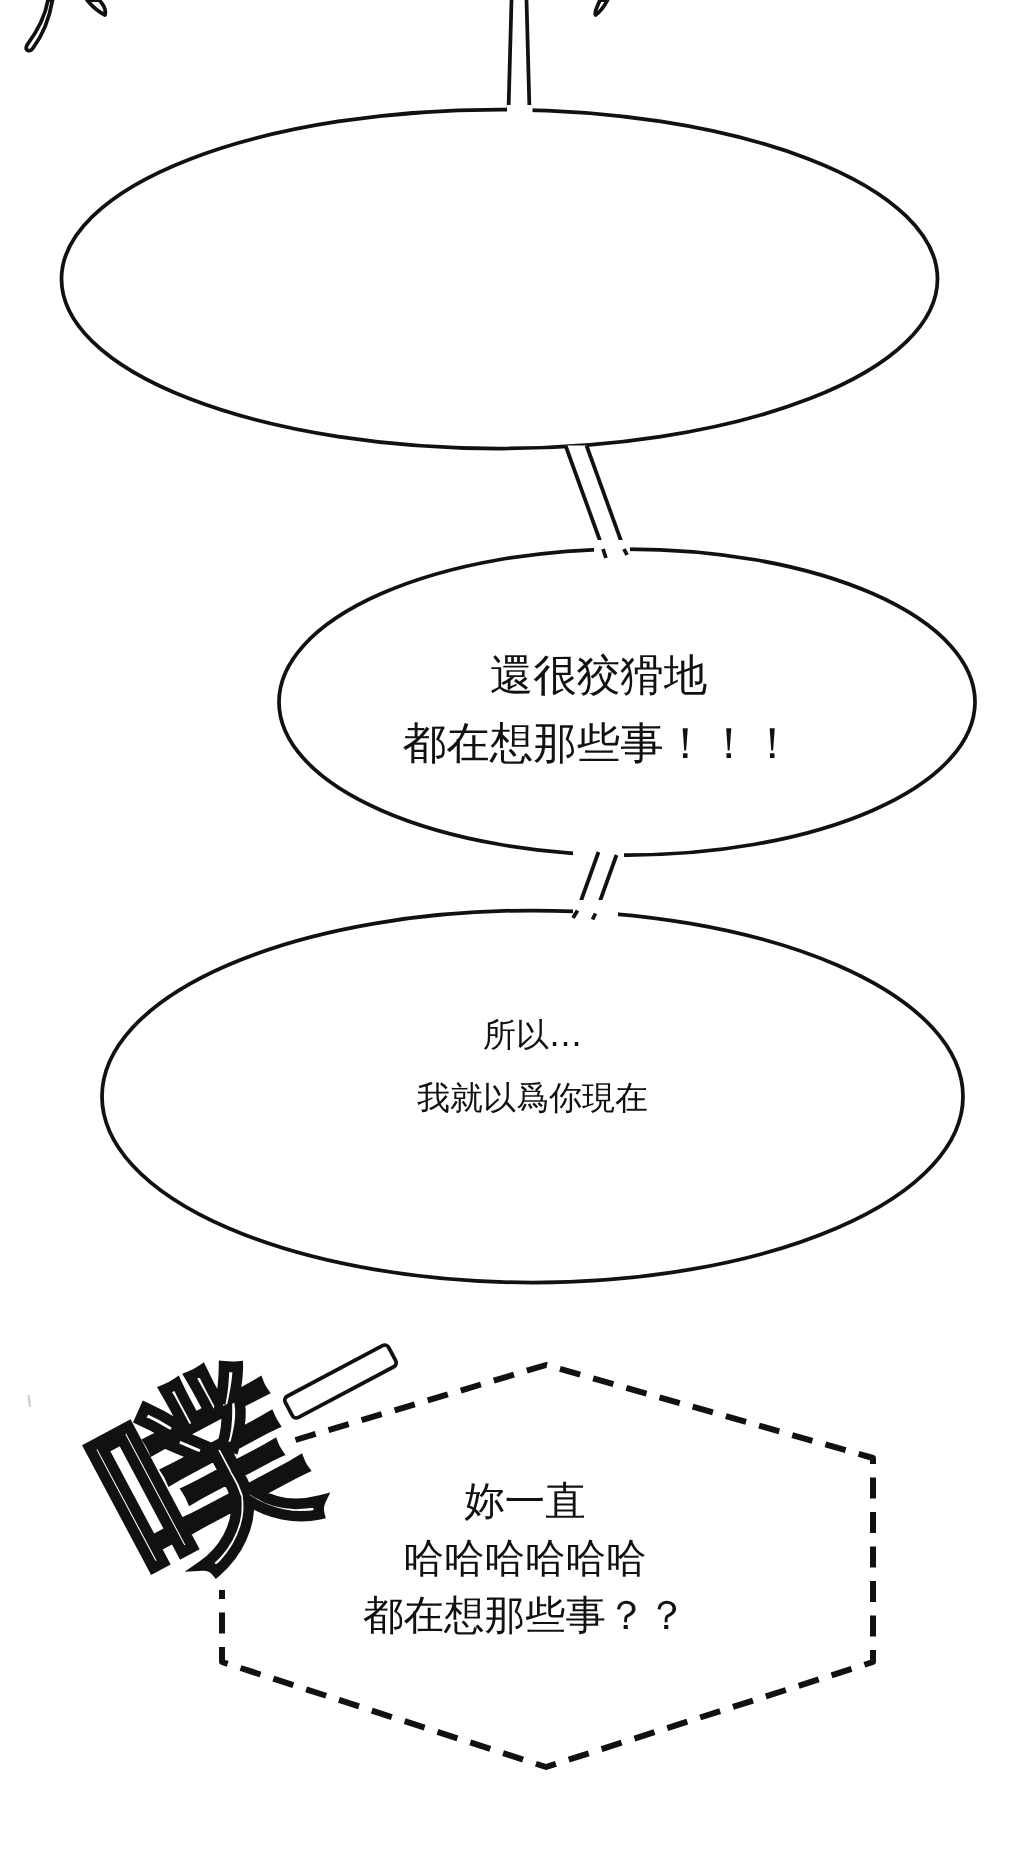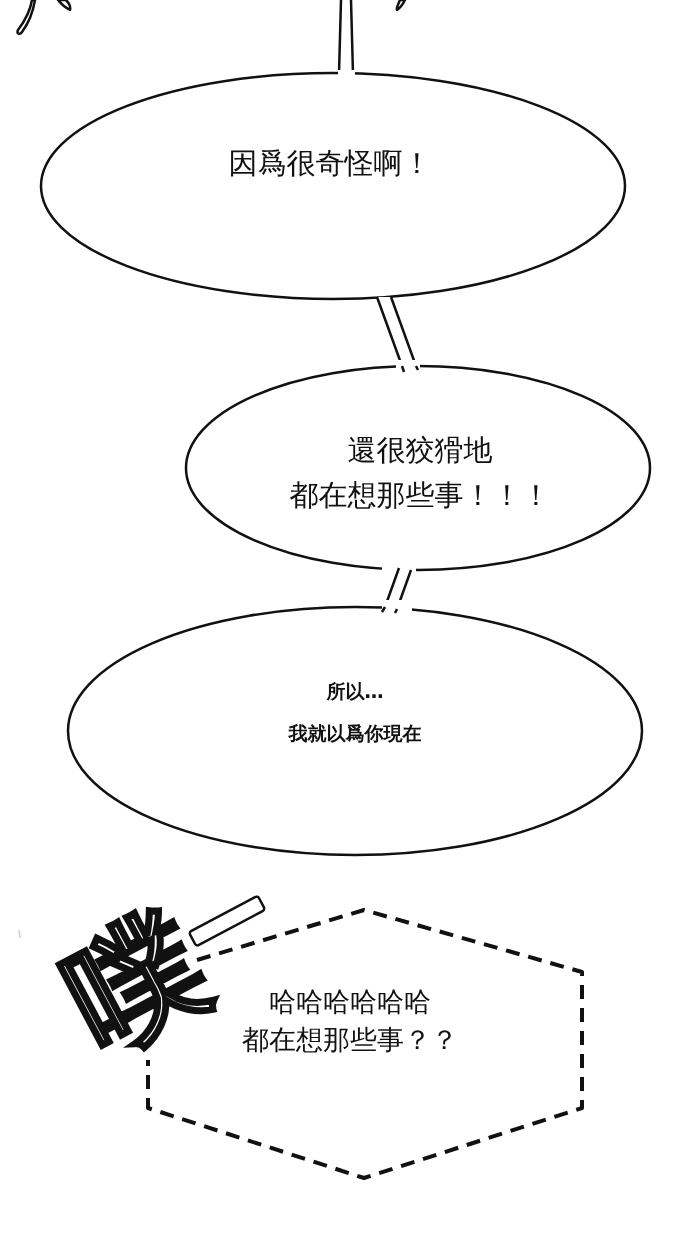--- a/index.html
+++ b/index.html
@@ -26,22 +26,22 @@
       text-align: center;
       color: #111111;
       font-family: "DejaVu Sans", sans-serif;
       line-height: 1.3;
       white-space: nowrap;
     }
     .bubble-text .line {
       display: block;
     }
     #t1 { left: 120px; top: 142px; width: 420px; font-size: 29px; line-height: 43px; }
-    #t2 { left: 260px; top: 428px; width: 320px; font-size: 29px; line-height: 45px; }
-    #t3 { left: 200px; top: 670px; width: 310px; font-size: 19px; line-height: 42px; font-weight: bold; }
+    #t2 { left: 239px; top: 428px; width: 320px; font-size: 29px; line-height: 45px; }
+    #t3 { left: 200px; top: 670px; width: 310px; font-size: 22px; line-height: 42px; }
     #t4 { left: 200px; top: 983px; width: 300px; font-size: 27px; line-height: 38px; }
   </style>
 </head>
 <body>
 
 <svg class="art" viewBox="0 0 690 1240" xmlns="http://www.w3.org/2000/svg">
 
   <g fill="#ffffff" stroke="#111111" stroke-width="2.5" stroke-linejoin="round">
     <path d="M32 0 C30 12 24 22 18 30 C16 34 20 35 22 32 C28 24 33 12 35 0 Z"></path>
     <path d="M58 0 C62 5 66 8 70 10 C71 6 68 2 66 0 Z"></path>
@@ -91,29 +91,29 @@
     <text x="70" y="1030" font-family="DejaVu Sans, sans-serif" font-size="130" font-weight="bold" fill="#ffffff" stroke="#111111" stroke-width="3" transform="rotate(-28 130 980)">噗</text>
     <rect x="188" y="913" width="78" height="16" rx="3" fill="#ffffff" stroke="#111111" stroke-width="2.5" transform="rotate(-28 227 921)"></rect>
   </g>
 
   <g stroke="#cccccc" stroke-width="1.5">
     <path d="M19 930 L20 938"></path>
   </g>
 </svg>
 
 <div class="bubble-text" id="t1">
-  <span class="line">因爲很奇怪啊！</span>
 </div>
 
 <div class="bubble-text" id="t2">
   <span class="line">還很狡猾地</span>
   <span class="line">都在想那些事！！！</span>
 </div>
 
 <div class="bubble-text" id="t3">
   <span class="line">所以…</span>
   <span class="line">我就以爲你現在</span>
 </div>
 
 <div class="bubble-text" id="t4">
+  <span class="line">妳一直</span>
   <span class="line">哈哈哈哈哈哈</span>
   <span class="line">都在想那些事？？</span>
 </div>
 
 </body></html>

